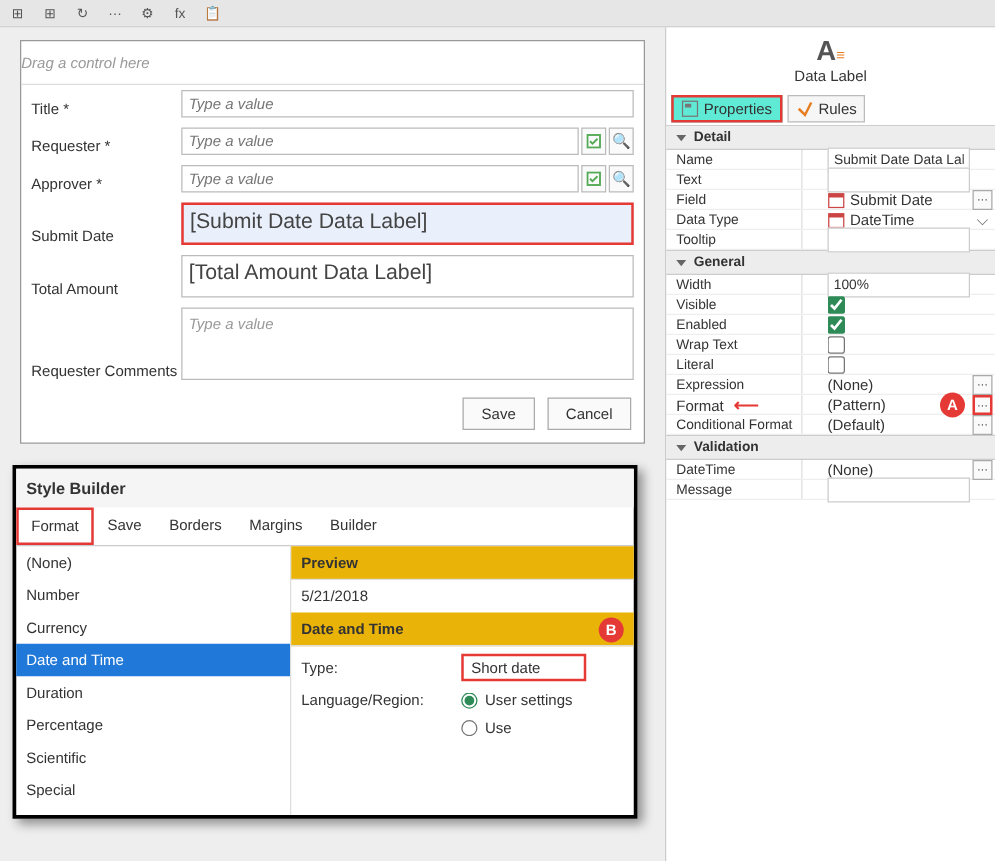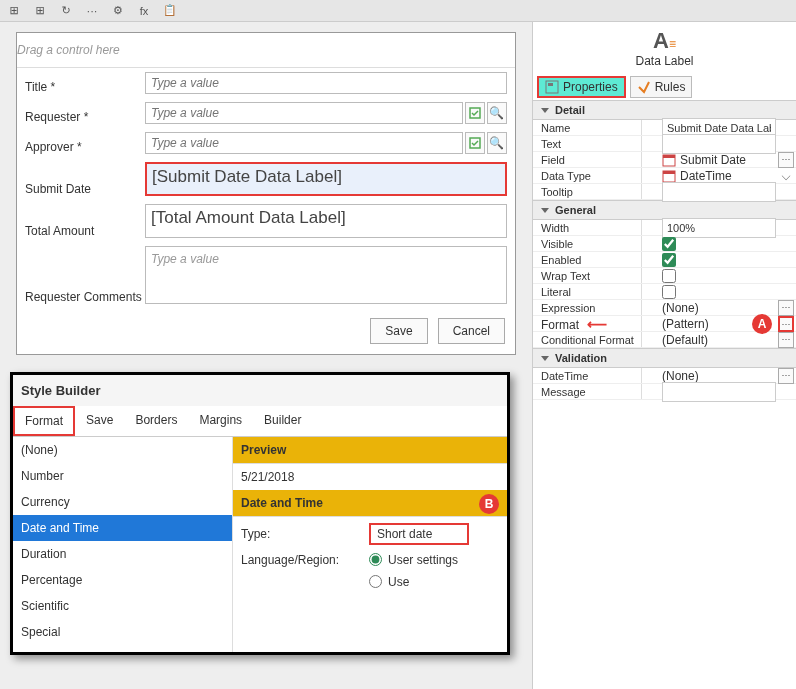--- a/index.html
+++ b/index.html
@@ -53,21 +53,21 @@
 .dbody{display:flex;height:215px}
 .dlist{width:220px;border-right:1px solid #ddd}
 .ditem{padding:6px 8px;cursor:pointer;font-size:12px}
 .ditem.sel{background:#2078d8;color:#fff}
 .dright{flex:1;padding:0}
 .drh{background:#eab308;padding:6px 8px;font-weight:600;font-size:12px;border-bottom:1px solid #ddd;position:relative}
 .drc{padding:6px 8px;font-size:12px}
 .drc .fr{display:flex;align-items:center;margin-bottom:8px;gap:8px}
 .drc .fr .flab{width:120px}
 .typesel{border:2px solid #e53935;padding:2px 6px;min-width:100px}
-.radio{display:flex;align-items:flex-start;gap:6px}
+.radio{display:flex;align-items:center;gap:6px}
 .radio input{accent-color:#2e8b57}
 .badgeB{right:8px;top:4px}
 .pfi{width:14px;height:14px;margin-right:4px}
 </style>
 </head>
 <body>
 
 <div class="toolbar">
   <span class="tb">⊞</span>
   <span class="tb">⊞</span>

